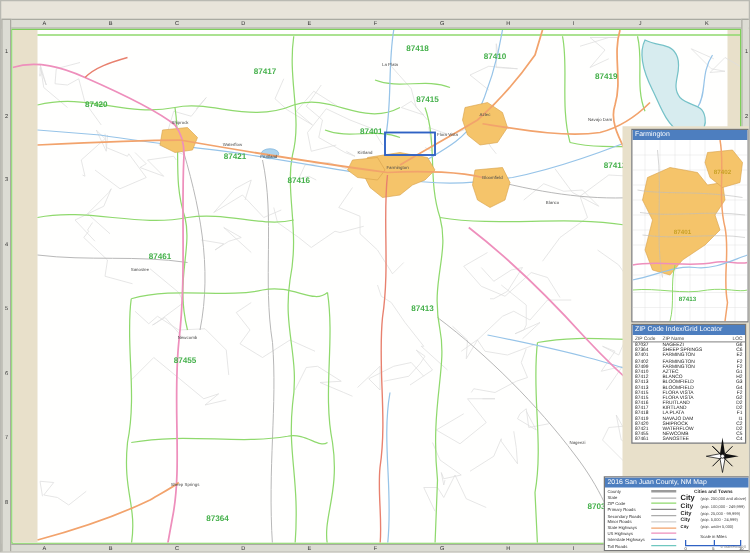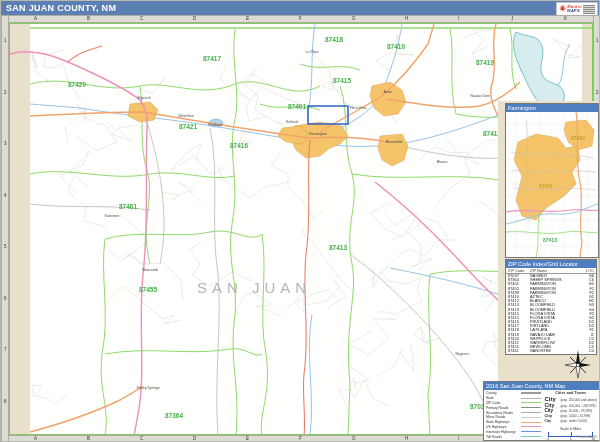--- a/index.html
+++ b/index.html
@@ -68,31 +68,20 @@
   #scale-line i{position:absolute;bottom:0;width:1px;height:4px;background:#2f62c4;}
   #scale-ticks{position:relative;height:4px;margin:0 4px;}
   #scale-ticks span{position:absolute;font-size:3.2px;color:#333;transform:translateX(-50%);}
   #legend-copy{position:absolute;right:2px;bottom:1px;font-size:3px;color:#888;}
 </style>
 </head>
 <body>
 
 <div id="root">
 
-  <div class="titlebar">
-    <span>SAN JUAN COUNTY, NM</span>
-    <div class="logo">
-      <span class="logo-burst">✳</span>
-      <span class="logo-text">
-        <span class="lm">Market</span>
-        <span class="lp">MAPS</span>
-      </span>
-      <span class="logo-addr"></span>
-    </div>
-  </div>
 
   <div class="ruler" id="ruler-top">
       <span style="left: 32px; top: 0px;">A</span>
       <span style="left: 85px; top: 0px;">B</span>
       <span style="left: 138px; top: 0px;">C</span>
       <span style="left: 191px; top: 0px;">D</span>
       <span style="left: 244px; top: 0px;">E</span>
       <span style="left: 297px; top: 0px;">F</span>
       <span style="left: 350px; top: 0px;">G</span>
       <span style="left: 403px; top: 0px;">H</span>
@@ -279,21 +268,20 @@
         <span class="citylabel" style="left: 378px; top: 68px;">Aztec</span>
         <span class="citylabel" style="left: 384px; top: 118px;">Bloomfield</span>
         <span class="citylabel" style="left: 302px; top: 28px;">La Plata</span>
         <span class="citylabel" style="left: 432px; top: 138px;">Blanco</span>
         <span class="citylabel" style="left: 470px; top: 72px;">Navajo Dam</span>
         <span class="citylabel" style="left: 140px; top: 246px;">Newcomb</span>
         <span class="citylabel" style="left: 102px; top: 192px;">Sanostee</span>
         <span class="citylabel" style="left: 138px; top: 364px;">Sheep Springs</span>
         <span class="citylabel" style="left: 452px; top: 330px;">Nageezi</span>
       </div>
-    <span id="county-label" style="left:244px;top:263px">SAN JUAN</span>
   </div>
 
   <div id="sidebar-bg"></div>
 
   <div class="panel" id="inset-panel">
     <div class="panel-header">Farmington</div>
     <svg width="92" height="145" viewBox="0 0 92 145">
       <rect x="0" y="0" width="92" height="145" fill="#ffffff"></rect>
       <g stroke="#e3e3e3" stroke-width="0.4">
         <path d="M0,12 H92 M0,24 H92 M0,36 H92 M0,48 H92 M0,60 H92 M0,72 H92 M0,84 H92 M0,108 H92 M0,122 H92 M0,134 H92"></path>

